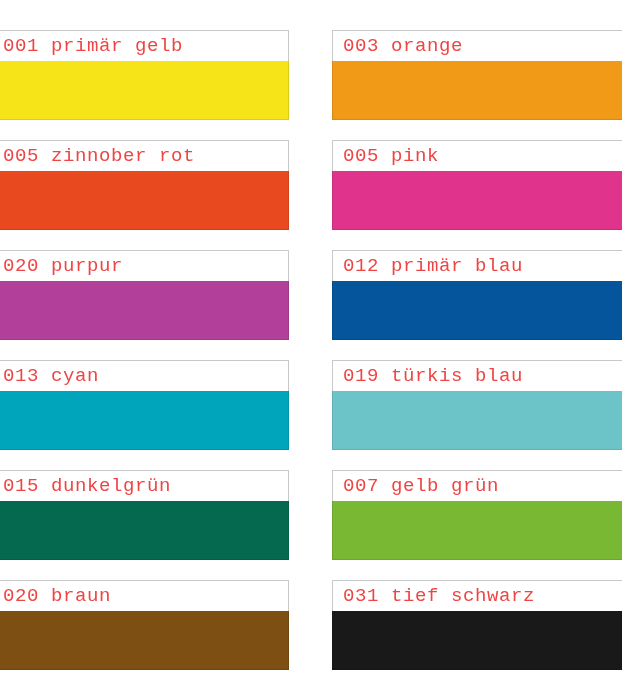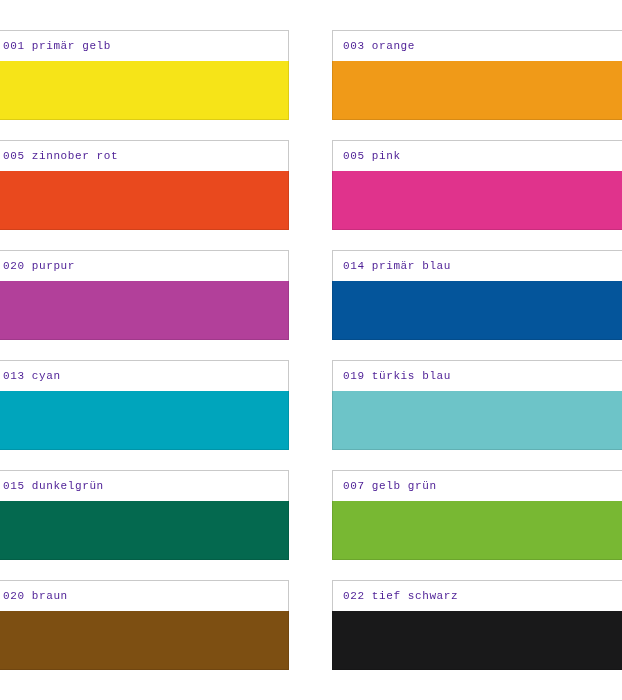--- a/index.html
+++ b/index.html
@@ -45,24 +45,24 @@
     border: 1px solid #c9c9c9;
     border-bottom: none;
     display: flex;
     align-items: center;
     padding-left: 10px;
     overflow: hidden;
   }
 
   .swatch-label-text {
     font-family: "Liberation Mono", "DejaVu Sans Mono", monospace;
-    font-size: 11px;
+    font-size: 19px;
     line-height: 13px;
     letter-spacing: 0.6px;
-    color: #4c1d95;
+    color: #ef4444;
     white-space: nowrap;
   }
 
   .swatch-color {
     box-sizing: border-box;
     height: 59px;
     border: 1px solid rgba(0, 0, 0, 0.10);
     border-top: none;
   }
 
@@ -103,21 +103,21 @@
       <div class="swatch-color" style="background: rgb(224, 51, 140);"></div>
     </div>
     <div class="swatch-card col-left row-2">
       <div class="swatch-label">
         <span class="swatch-label-text">020 purpur</span>
       </div>
       <div class="swatch-color" style="background: rgb(178, 64, 154);"></div>
     </div>
     <div class="swatch-card col-right row-2">
       <div class="swatch-label">
-        <span class="swatch-label-text">014 primär blau</span>
+        <span class="swatch-label-text">012 primär blau</span>
       </div>
       <div class="swatch-color" style="background: rgb(4, 85, 155);"></div>
     </div>
     <div class="swatch-card col-left row-3">
       <div class="swatch-label">
         <span class="swatch-label-text">013 cyan</span>
       </div>
       <div class="swatch-color" style="background: rgb(0, 165, 188);"></div>
     </div>
     <div class="swatch-card col-right row-3">
@@ -139,17 +139,17 @@
       <div class="swatch-color" style="background: rgb(120, 184, 51);"></div>
     </div>
     <div class="swatch-card col-left row-5">
       <div class="swatch-label">
         <span class="swatch-label-text">020 braun</span>
       </div>
       <div class="swatch-color" style="background: rgb(125, 79, 18);"></div>
     </div>
     <div class="swatch-card col-right row-5">
       <div class="swatch-label">
-        <span class="swatch-label-text">022 tief schwarz</span>
+        <span class="swatch-label-text">031 tief schwarz</span>
       </div>
       <div class="swatch-color" style="background: rgb(25, 25, 26);"></div>
     </div>
   </div>
 
 </body></html>

